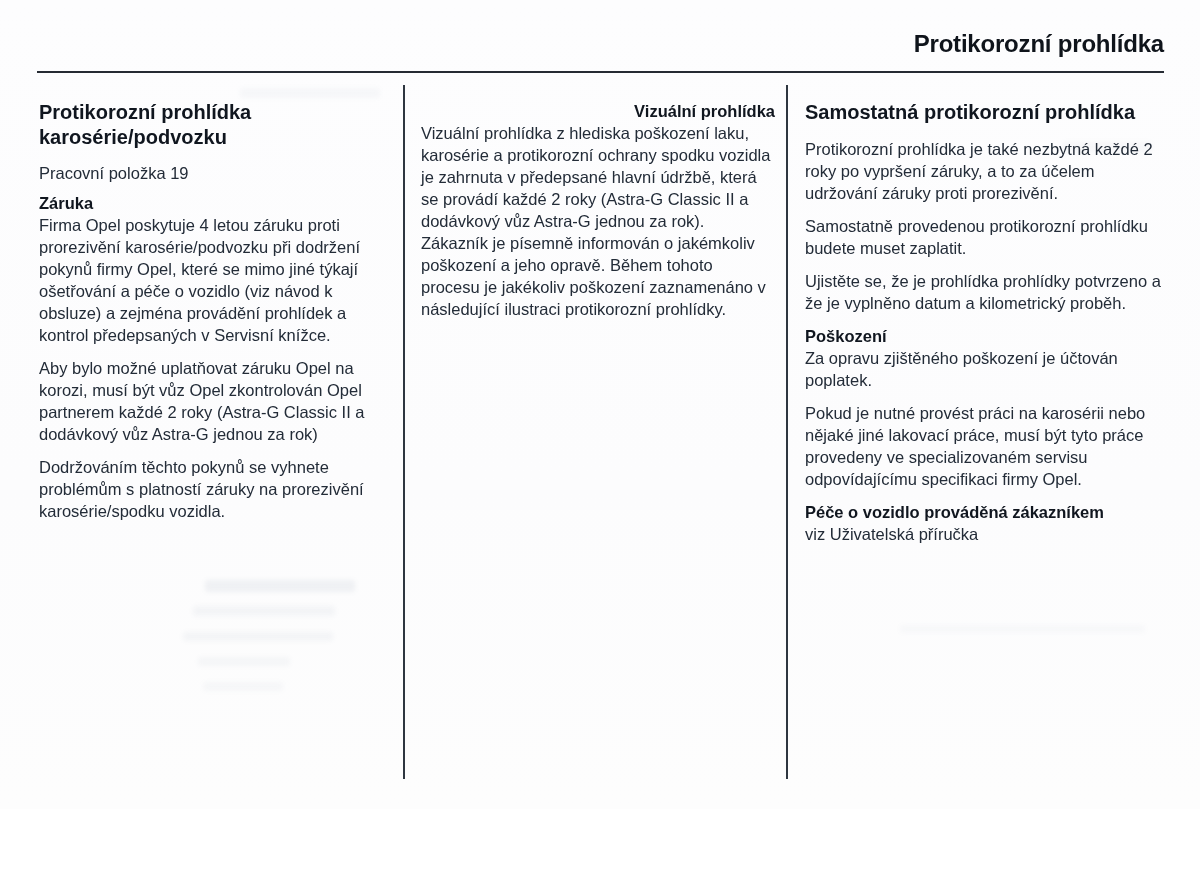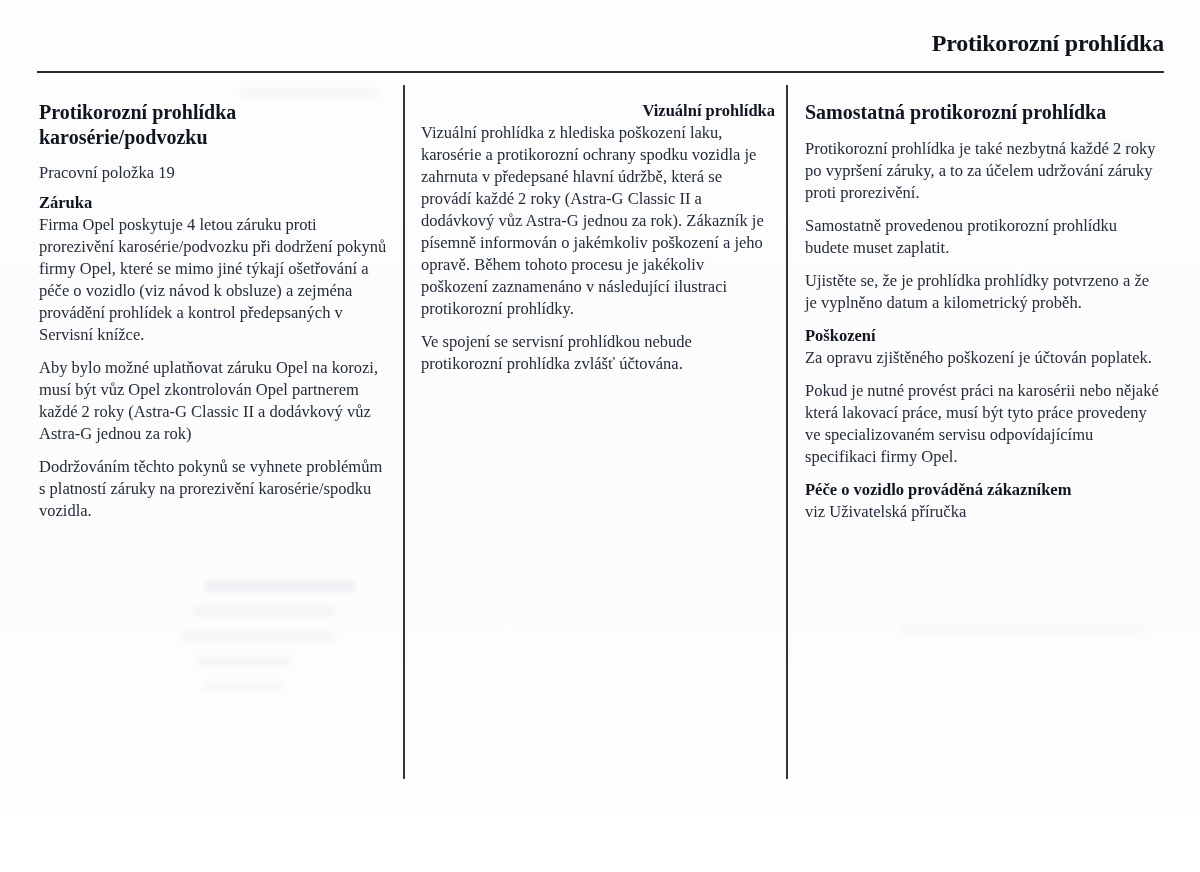--- a/index.html
+++ b/index.html
@@ -8,21 +8,20 @@
     background: #ffffff;
     font-family: "Liberation Sans", sans-serif;
     -webkit-font-smoothing: antialiased;
   }
   .page {
     position: relative;
     width: 1200px; height: 809px;
     background: linear-gradient(180deg, #fdfdfe 0%, #fcfcfd 60%, #fdfdfd 100%);
     overflow: hidden;
     color: #232c38;
-    font-family: Liberation Serif, serif;
   }
   
   .header-title {
     position: absolute;
     top: 30px; right: 36px;
     margin: 0;
     font-size: 24px; font-weight: 700;
     letter-spacing: -0.2px;
     color: #0f141b;
   }
@@ -118,32 +117,31 @@
     <p>Firma Opel poskytuje 4 letou záruku proti prorezivění karosérie/podvozku při dodržení pokynů firmy Opel, které se mimo jiné týkají ošetřování a péče o vozidlo (viz návod k obsluze) a zejména provádění prohlídek a kontrol předepsaných v Servisní knížce.</p>
     <p>Aby bylo možné uplatňovat záruku Opel na korozi, musí být vůz Opel zkontrolován Opel partnerem každé 2 roky (Astra-G Classic II a dodávkový vůz Astra-G jednou za rok)</p>
     <p>Dodržováním těchto pokynů se vyhnete problémům s platností záruky na prorezivění karosérie/spodku vozidla.</p>
   </section>
 
   <div class="vdiv vdiv-1"></div>
 
   <section class="col col-2">
     <h3 style="margin-top:0;text-align:right;">Vizuální prohlídka</h3>
     <p>Vizuální prohlídka z hlediska poškození laku, karosérie a protikorozní ochrany spodku vozidla je zahrnuta v předepsané hlavní údržbě, která se provádí každé 2 roky (Astra-G Classic II a dodávkový vůz Astra-G jednou za rok). Zákazník je písemně informován o jakémkoliv poškození a jeho opravě. Během tohoto procesu je jakékoliv poškození zaznamenáno v následující ilustraci protikorozní prohlídky.</p>
-    <p>Ve spojení se servisní prohlídkou nebude protikorozní prohlídka zvlášť účtována.</p>
   </section>
 
   <div class="vdiv vdiv-2"></div>
 
   <section class="col col-3">
     <h2>Samostatná protikorozní prohlídka</h2>
     <p>Protikorozní prohlídka je také nezbytná každé 2 roky po vypršení záruky, a to za účelem udržování záruky proti prorezivění.</p>
     <p>Samostatně provedenou protikorozní prohlídku budete muset zaplatit.</p>
     <p>Ujistěte se, že je prohlídka prohlídky potvrzeno a že je vyplněno datum a kilometrický proběh.</p>
     <h3>Poškození</h3>
     <p>Za opravu zjištěného poškození je účtován poplatek.</p>
-    <p>Pokud je nutné provést práci na karosérii nebo nějaké která lakovací práce, musí být tyto práce provedeny ve specializovaném servisu odpovídajícímu specifikaci firmy Opel.</p>
+    <p>Pokud je nutné provést práci na karosérii nebo nějaké jiné lakovací práce, musí být tyto práce provedeny ve specializovaném servisu odpovídajícímu specifikaci firmy Opel.</p>
     <h3>Péče o vozidlo prováděná zákazníkem</h3>
     <p>viz Uživatelská příručka</p>
   </section>
 
   <span class="page-number">41</span>
 
 </div>
 
 </body></html>

